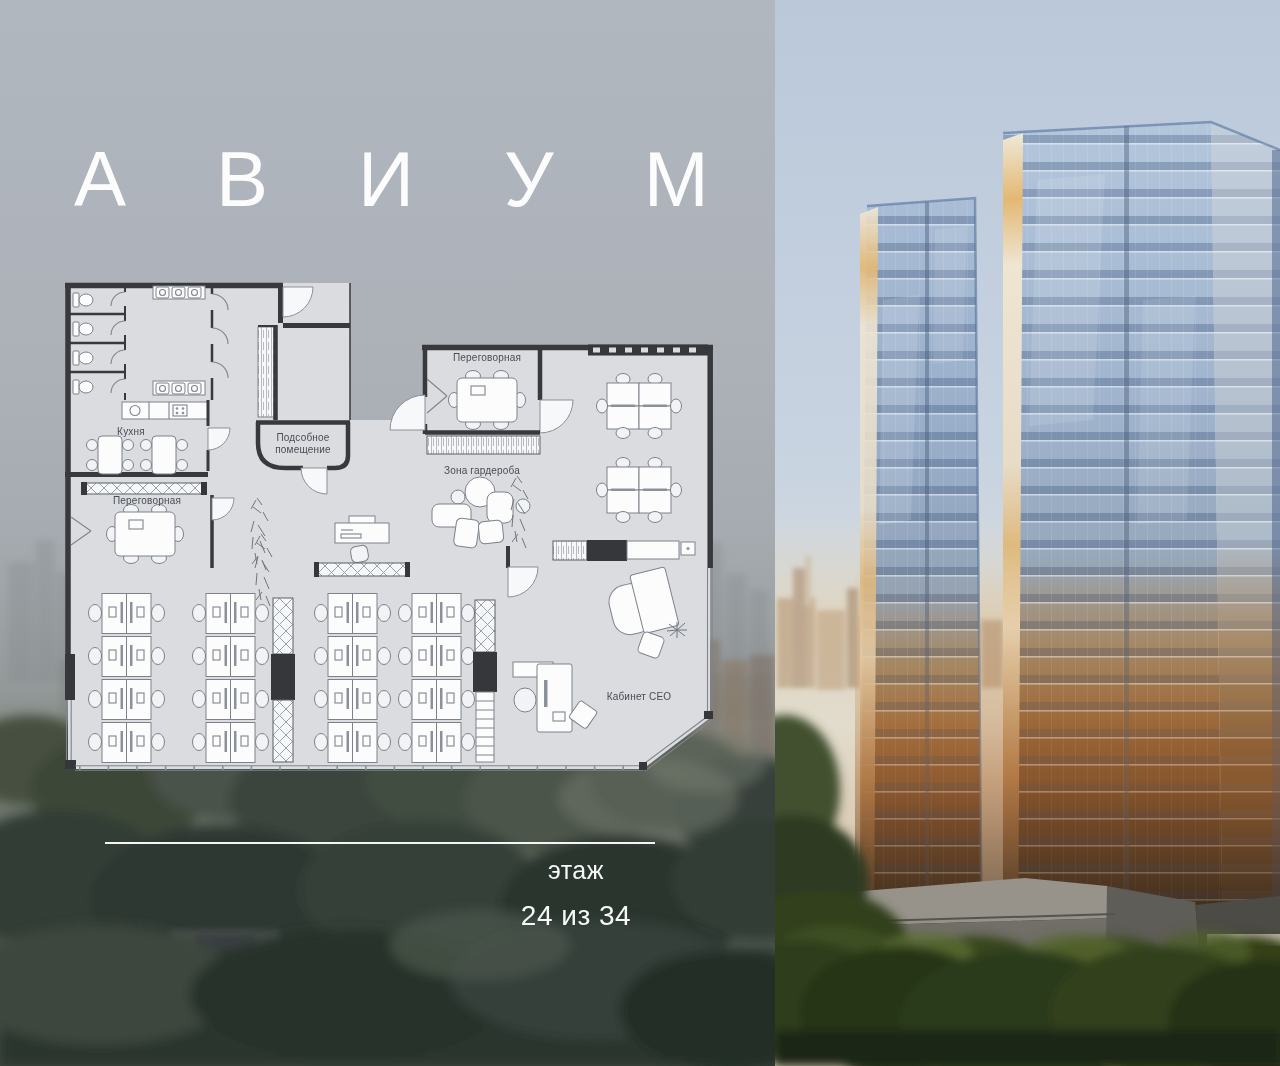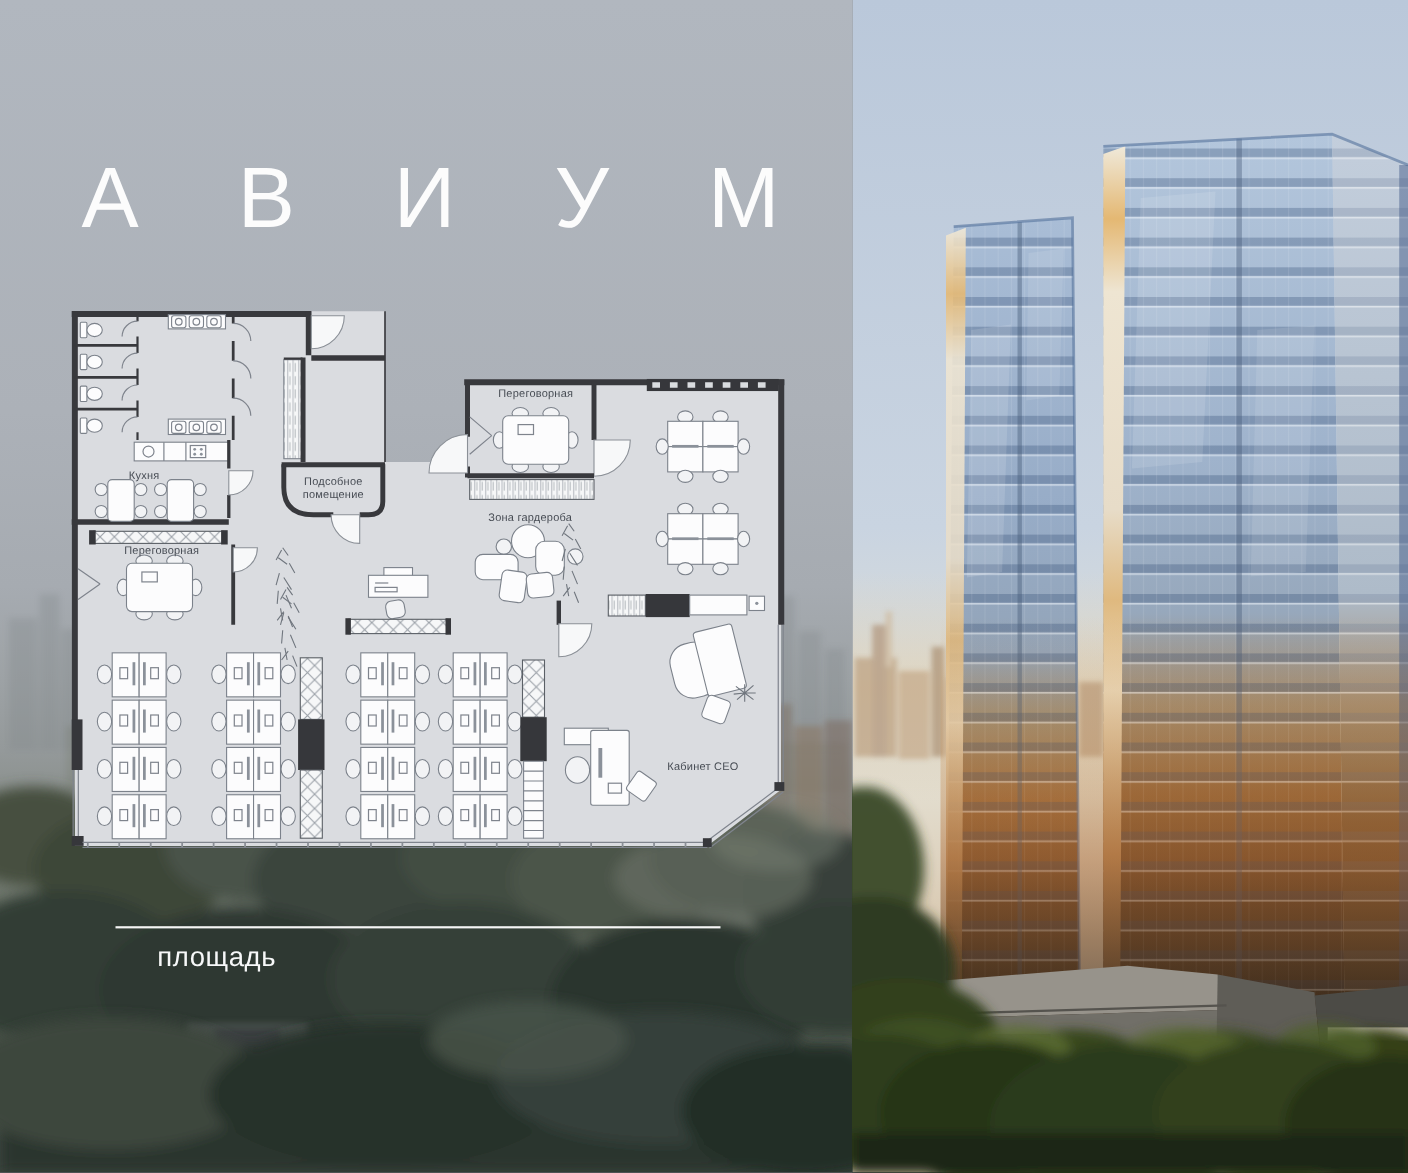--- a/index.html
+++ b/index.html
@@ -545,17 +545,20 @@
         <text x="238" y="161" font-size="9.5">Подсобное</text>
         <text x="238" y="173" font-size="9.5">помещение</text>
         <text x="422" y="81">Переговорная</text>
         <text x="417" y="194">Зона гардероба</text>
         <text x="574" y="420">Кабинет CEO</text>
       </g>
     </svg>
 
     <div class="info-line"></div>
     <div class="info-field" id="f-area">
-      <div class="info-label">площадь</div>
+    </div>
+    <div class="info-field" id="f-floor">
+      <div class="info-label">этаж</div>
+      <div class="info-value">24 из 34</div>
     </div>
   </div>
 
 </div>
 
 </body></html>

